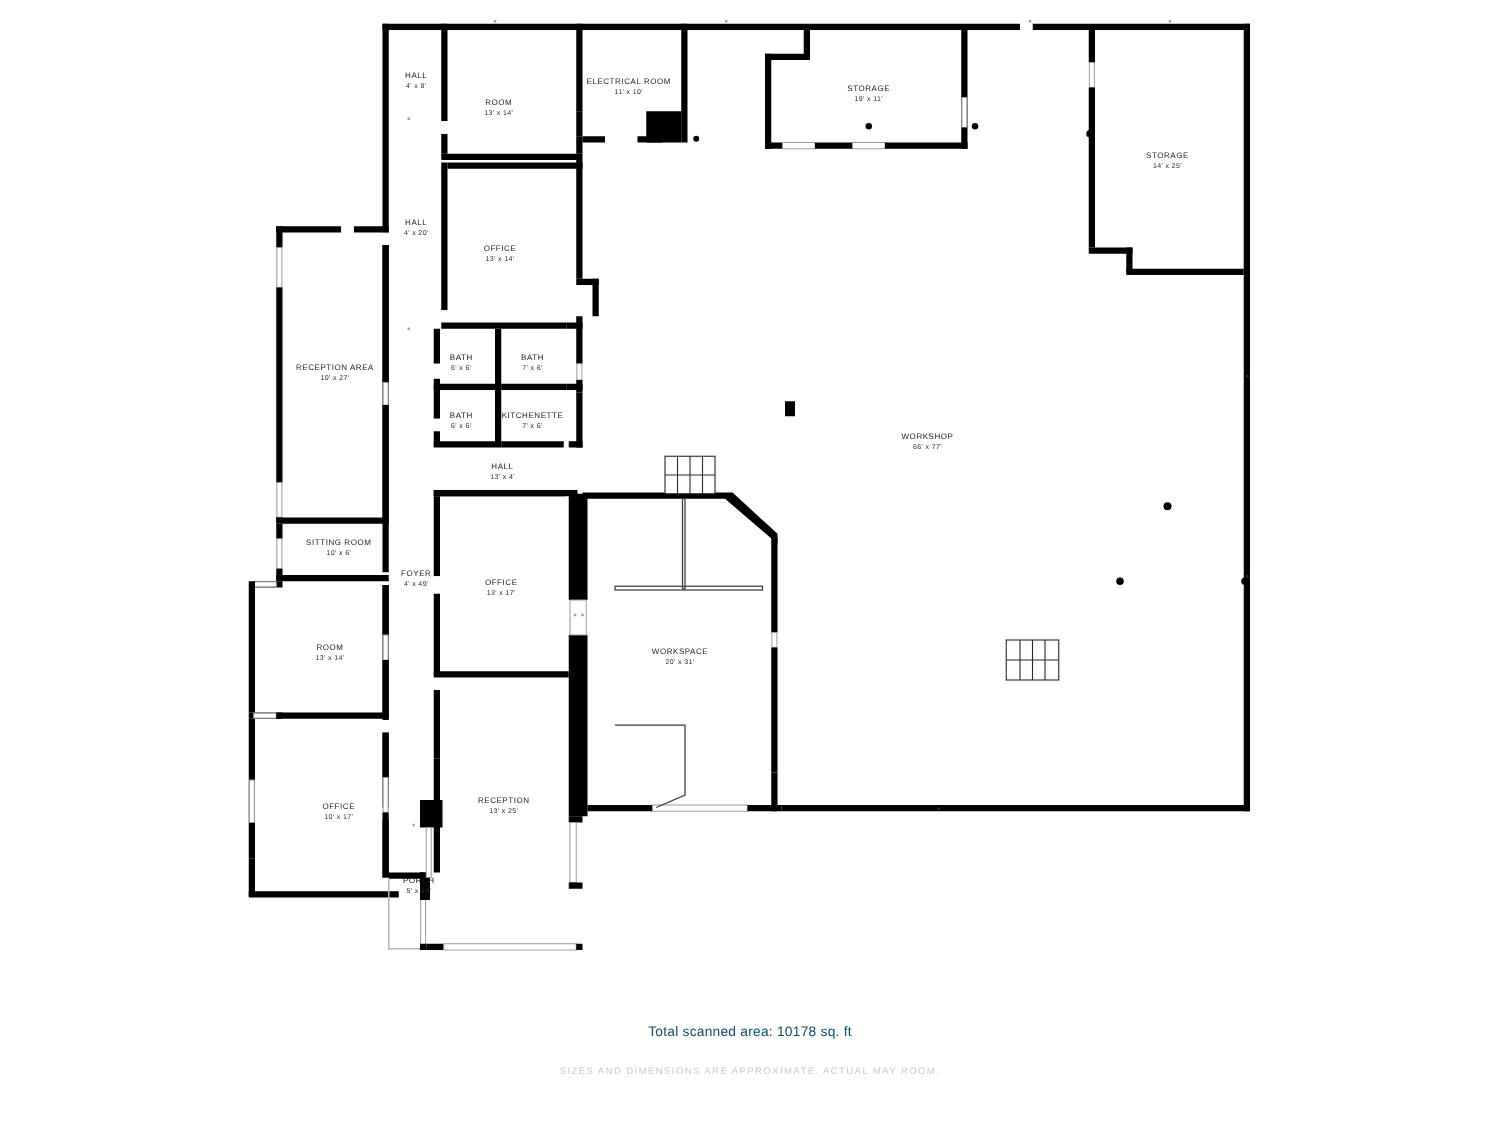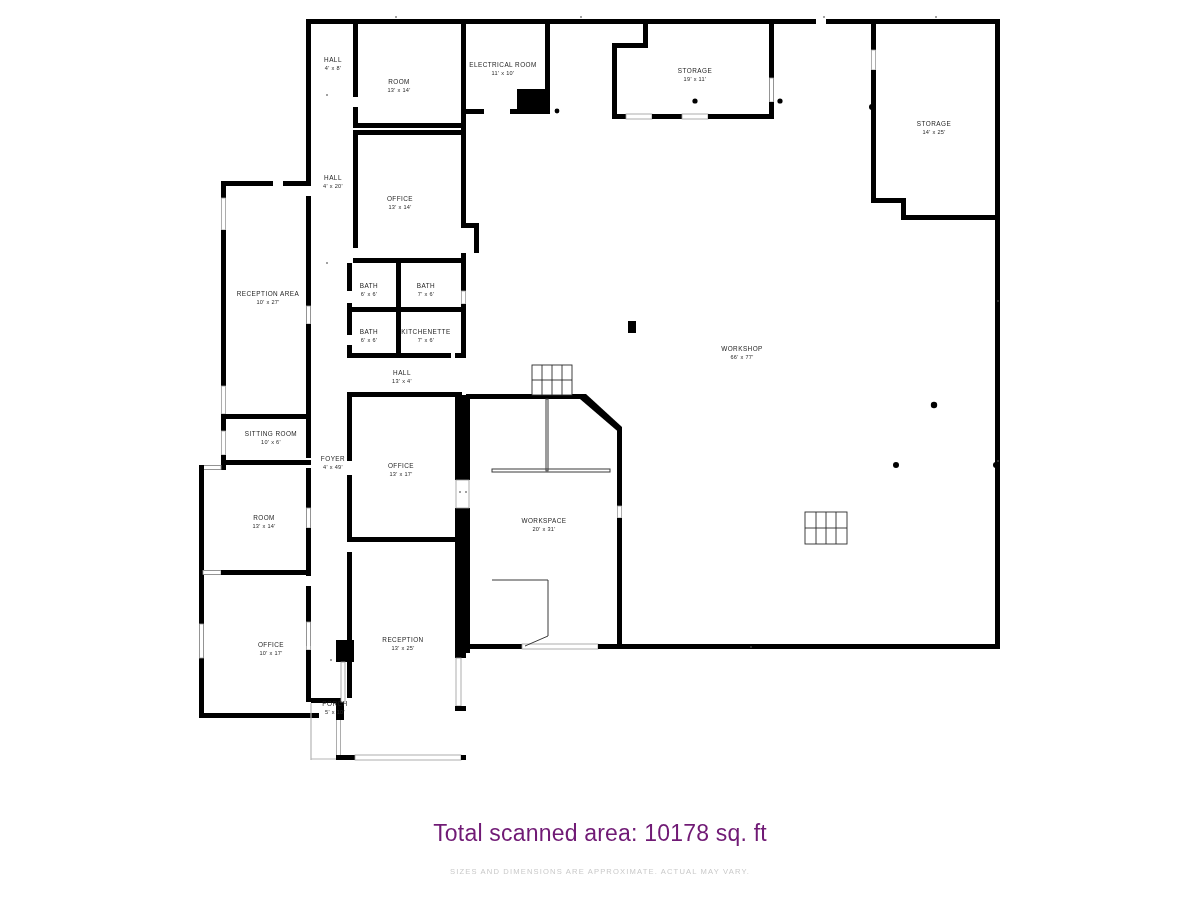--- a/index.html
+++ b/index.html
@@ -51,22 +51,22 @@
   }
   #caption-block {
     position: absolute;
     left: 0;
     top: 820px;
     width: 1200px;
     text-align: center;
   }
   #total-area {
     font-family: "Liberation Sans", sans-serif;
-    font-size: 23px;
-    color: #701a75;
+    font-size: 11px;
+    color: #0c4a6e;
     letter-spacing: 0.2px;
     margin: 0 0 20px 0;
     font-weight: 400;
   }
   #disclaimer {
     font-family: "Liberation Sans", sans-serif;
     font-size: 7.6px;
     color: #c9c9c9;
     letter-spacing: 1.15px;
     margin: 0;
@@ -411,14 +411,14 @@
         <g>
           <text class="roomlabel-name" x="335" y="706">PORCH</text>
           <text class="roomlabel-dim" x="335" y="714">5' x 10'</text>
         </g>
       </g>
   </svg>
 </div>
 
 <div id="caption-block">
   <p id="total-area">Total scanned area: 10178 sq. ft</p>
-  <p id="disclaimer">SIZES AND DIMENSIONS ARE APPROXIMATE. ACTUAL MAY VARY.</p>
+  <p id="disclaimer">SIZES AND DIMENSIONS ARE APPROXIMATE. ACTUAL MAY ROOM.</p>
 </div>
 
 </body></html>

